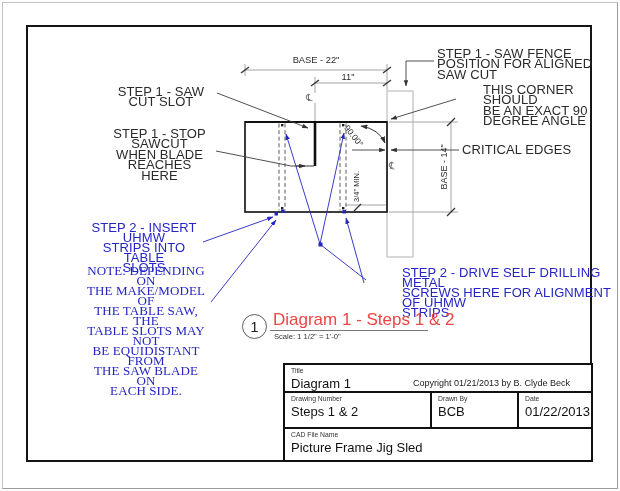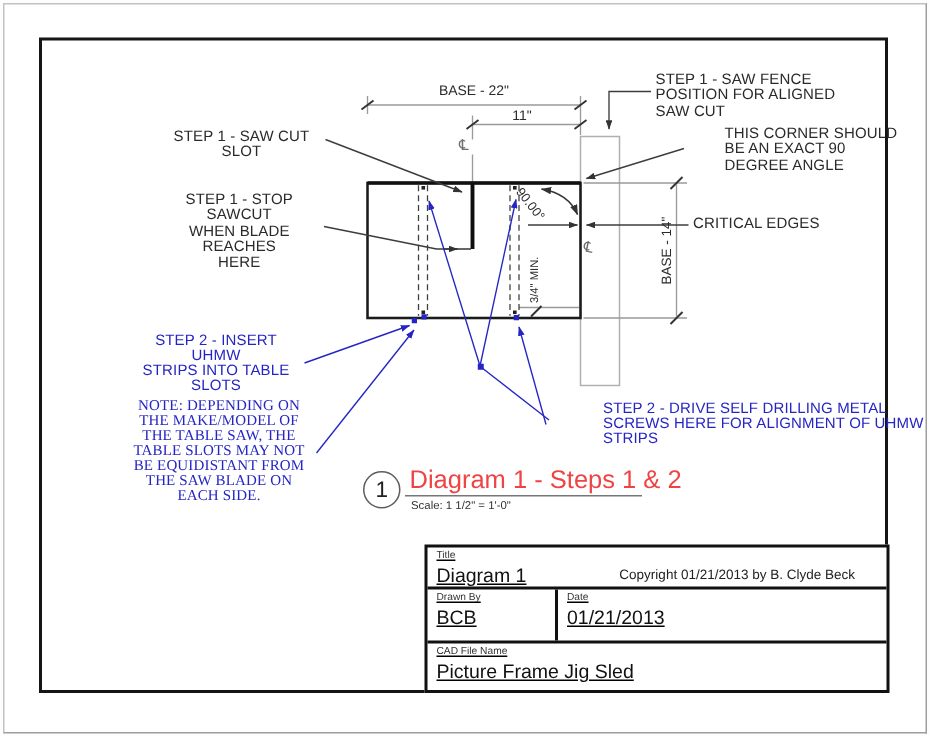--- a/index.html
+++ b/index.html
@@ -4,40 +4,40 @@
 <style>
   html,body{margin:0;padding:0;}
   body{
     width:620px;height:491px;position:relative;background:#fdfdfd;
     font-family:"Liberation Sans",sans-serif;overflow:hidden;
   }
   .sheet{position:absolute;left:2px;top:2px;width:614px;height:485px;
     background:#ffffff;border:1px solid #c2c2c2;border-right-color:#9d9d9d;border-bottom-color:#9d9d9d;}
   .draw-border{position:absolute;left:26px;top:25px;width:562px;height:433px;border:2px solid #151515;}
   svg.lines{position:absolute;left:0;top:0;z-index:2;}
-  .ann{position:absolute;z-index:3;font-size:10px;line-height:10.4px;color:#2a2a2a;white-space:pre-line;letter-spacing:.1px;}
+  .ann{position:absolute;z-index:3;font-size:13px;line-height:10.4px;color:#2a2a2a;white-space:pre-line;letter-spacing:.1px;}
   .ann.right{text-align:center;}
   .ann.blue{color:#2525c4;line-height:10px;}
   .dim{position:absolute;z-index:3;font-size:9.3px;color:#2a2a2a;white-space:nowrap;}
   .ctr{text-align:center;}
   .rot-ccw{transform:rotate(-90deg);}
   .cl-sym{position:absolute;z-index:3;font-size:10px;color:#6d6d6d;font-family:"DejaVu Sans",sans-serif;}
   .angle-txt{position:absolute;z-index:3;font-size:8.6px;color:#2a2a2a;transform:rotate(52deg);transform-origin:left top;white-space:nowrap;}
   .callout-circle{position:absolute;left:242px;top:314px;width:23px;height:23px;border:1.2px solid #5e5e5e;
     border-radius:50%;z-index:4;background:#fff;display:flex;align-items:center;justify-content:center;
     font-size:15px;color:#222;}
   .dtitle{position:absolute;left:273px;top:310px;z-index:3;font-size:17px;color:#ef4444;white-space:nowrap;}
   .dscale{position:absolute;left:274px;top:332px;z-index:3;font-size:7.6px;color:#333;white-space:nowrap;}
   
   .tb{position:absolute;left:283px;top:363px;width:310px;height:99px;border:2px solid #111;
     background:#fff;z-index:5;box-sizing:border-box;display:flex;flex-direction:column;}
   .tb-row1{height:28px;border-bottom:2px solid #111;position:relative;}
   .tb-row2{height:34px;border-bottom:2px solid #111;display:flex;}
   .tb-row3{flex:1;position:relative;}
-  .tb-cell{box-sizing:border-box;padding:2px 0 0 6px;text-decoration:underline;}
+  .tb-cell{box-sizing:border-box;padding:2px 0 0 6px;}
   .tb-cell.c1{width:147px;border-right:2px solid #111;}
   .tb-cell.c2{width:87px;border-right:2px solid #111;}
   .tb-cell.c3{flex:1;}
   .tb-label{font-size:6.8px;color:#333;}
   .tb-value{font-size:13px;color:#111;margin-top:2px;white-space:nowrap;}
   .tb-copy{position:absolute;right:21px;top:13px;font-size:9px;color:#222;white-space:nowrap;}
 </style>
 </head>
 <body>
 
@@ -176,26 +176,30 @@
 <div class="dtitle">Diagram 1 - Steps 1 &amp; 2</div>
 <div class="dscale">Scale: 1 1/2" = 1'-0"</div>
 
 <div class="tb">
   <div class="tb-row1 tb-cell">
     <div class="tb-label">Title</div>
     <div class="tb-value">Diagram 1</div>
     <div class="tb-copy">Copyright 01/21/2013 by B. Clyde Beck</div>
   </div>
   <div class="tb-row2">
+    <div class="tb-cell c1">
+      <div class="tb-label">Drawing Number</div>
+      <div class="tb-value">Steps 1 &amp; 2</div>
+    </div>
     <div class="tb-cell c2">
       <div class="tb-label">Drawn By</div>
       <div class="tb-value">BCB</div>
     </div>
     <div class="tb-cell c3">
       <div class="tb-label">Date</div>
-      <div class="tb-value">01/21/2013</div>
+      <div class="tb-value">01/22/2013</div>
     </div>
   </div>
   <div class="tb-row3 tb-cell">
     <div class="tb-label">CAD File Name</div>
     <div class="tb-value">Picture Frame Jig Sled</div>
   </div>
 </div>
 
 </body></html>

